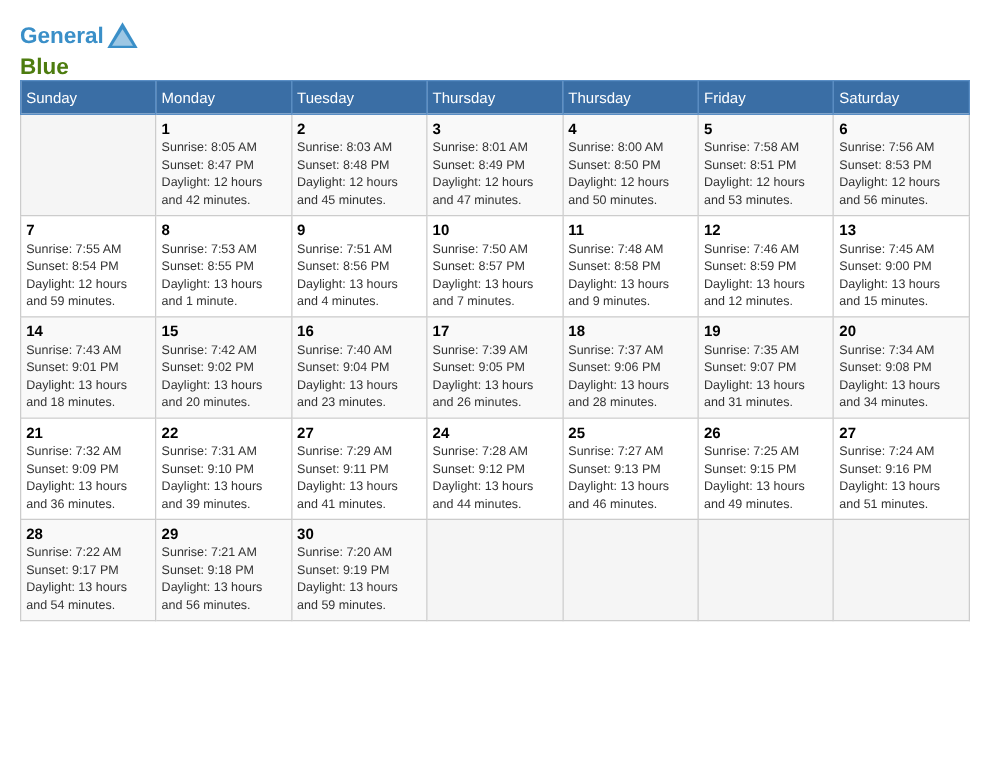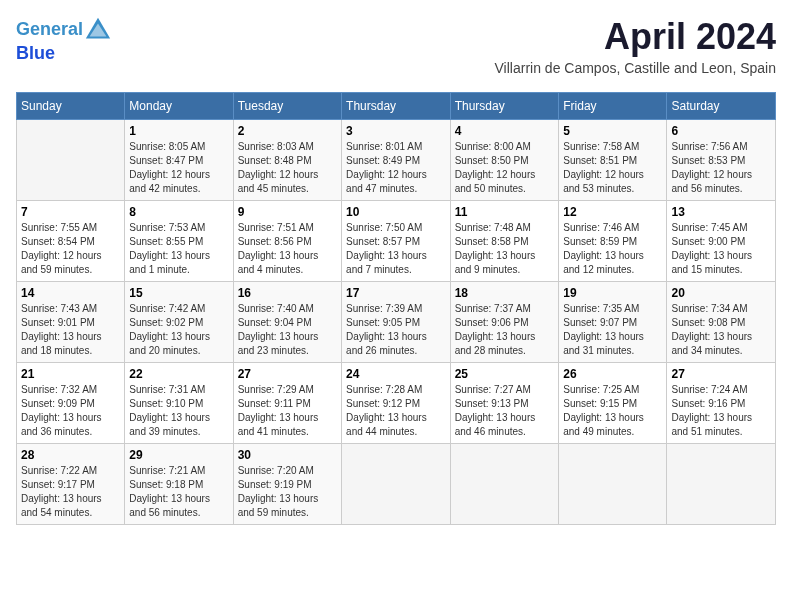--- a/index.html
+++ b/index.html
@@ -7,21 +7,21 @@
       font-family: Arial, sans-serif;
       background: #fff;
       width: 792px;
       min-height: 612px;
       padding: 16px;
     }
     .header {
       display: flex;
       justify-content: space-between;
       align-items: flex-start;
-      margin-bottom: 16px;
+      margin-bottom: 0;
     }
     .logo {
       display: flex;
       align-items: center;
     }
     .logo-text {
       font-size: 18px;
       font-weight: bold;
       color: #1a3a5c;
       line-height: 1.1;
@@ -94,26 +94,22 @@
 
 <div class="header">
   <div class="logo">
     <div>
       <div class="logo-text">
         <span>General</span><svg class="logo-icon" viewBox="0 0 30 30" style="display:inline-block;vertical-align:middle;margin:0 1px;">
           <polygon points="15,2 28,24 2,24" fill="#3a8fc8"></polygon>
           <polygon points="15,8 24,22 6,22" fill="#fff" opacity="0.5"></polygon>
         </svg>
       </div>
-      <div class="logo-text" style="color:#1d4ed8;">Blue</div>
+      <div class="logo-text" style="color:#4d7c0f;">Blue</div>
     </div>
-  </div>
-  <div class="title-section">
-    <div class="month-title">April 2024</div>
-    <div class="subtitle">Villarrin de Campos, Castille and Leon, Spain</div>
   </div>
 </div>
 
 <table>
   <thead>
     <tr>
     <th>Sunday</th>
         <th>Monday</th>
         <th>Tuesday</th>
         <th>Thursday</th>

